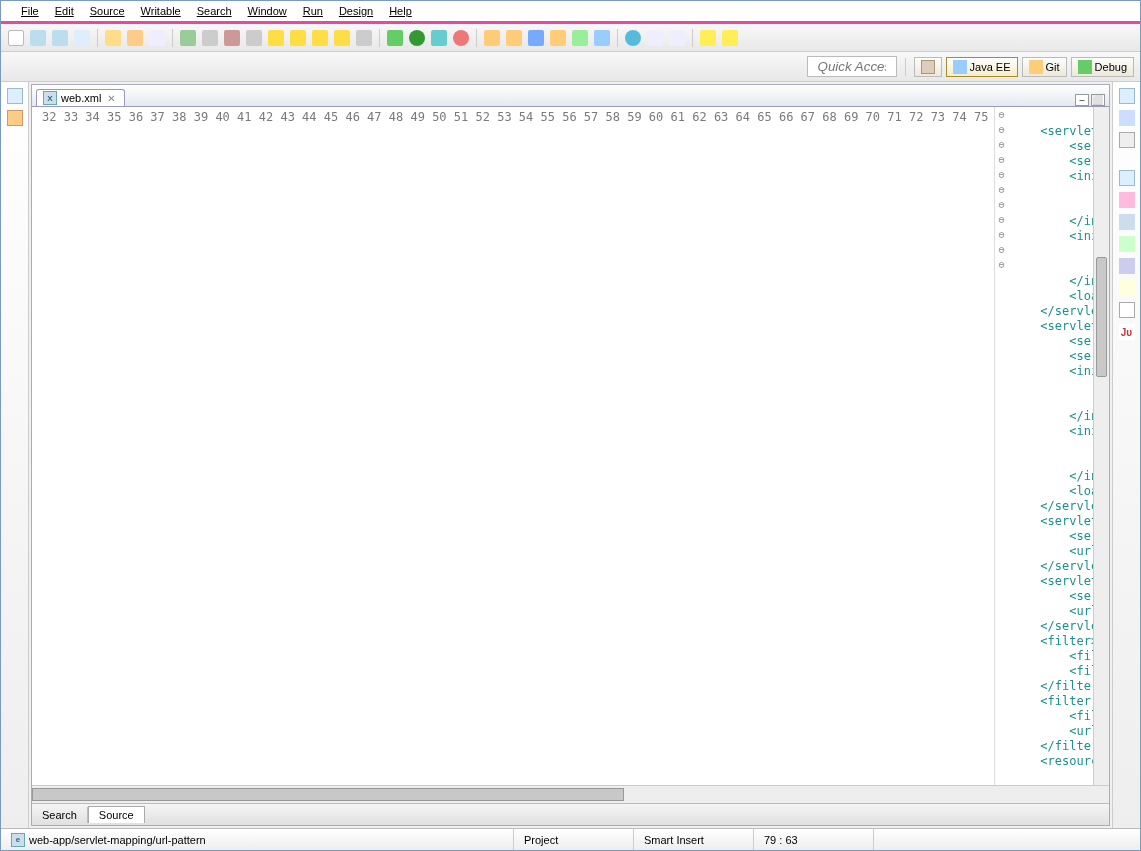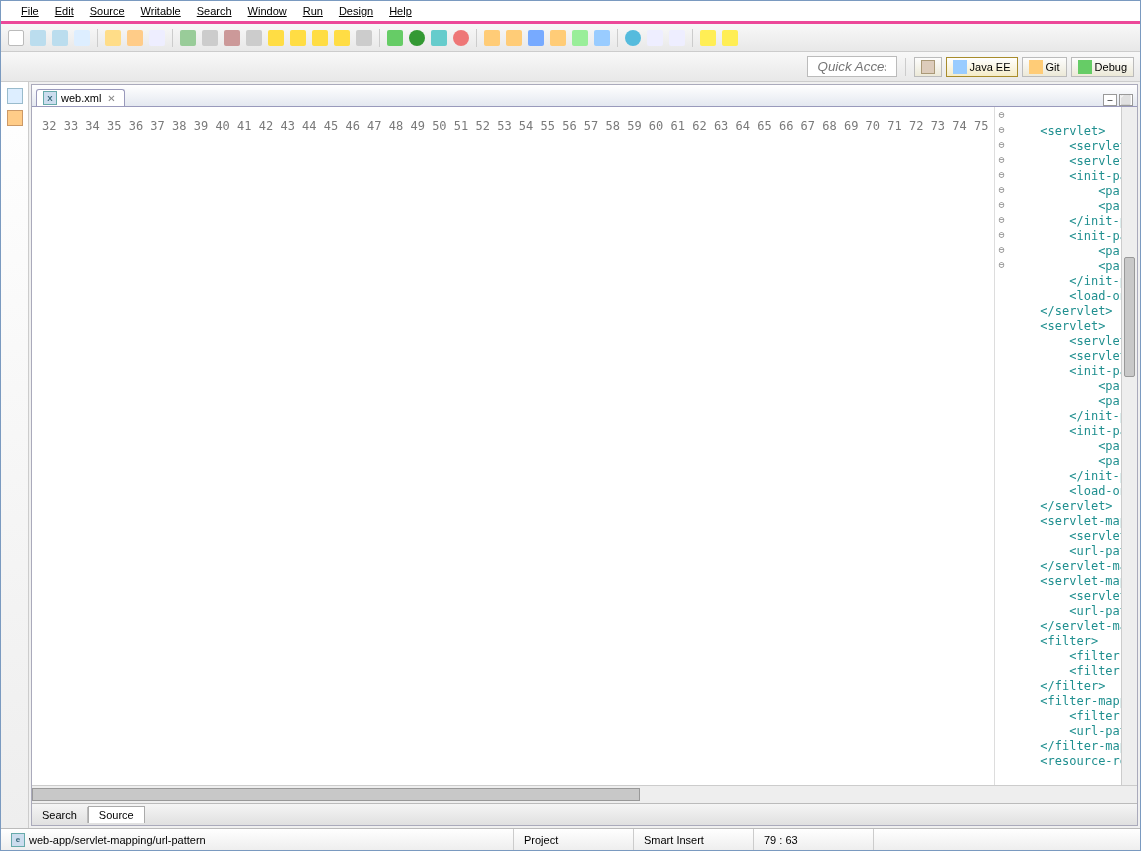--- a/index.html
+++ b/index.html
@@ -132,21 +132,21 @@
     flex:1;
     display:flex;
     position: relative;
     overflow:hidden;
     background:#fff;
   }
   .line-numbers {
     background:#fff;
     color:#7a7a7a;
     text-align:right;
-    padding: 12px 6px 2px 10px;
+    padding: 3px 6px 2px 10px;
     font-family: Consolas, monospace;
     font-size:12px;
     line-height: 15px;
     border-right: 1px solid #ddd;
     user-select:none;
   }
   .fold-col {
     width: 12px;
     background:#fff;
     font-family: Consolas, monospace;
@@ -485,20 +485,34 @@
           <div class="thumb"></div>
         </div>
     </div>
 
     <div class="bottom-tabs">
       <div class="bottom-tab">Search</div>
       <div class="bottom-tab active">Source</div>
     </div>
   </div>
 
+  <div class="right-gutter">
+    <span class="gutter-icon" style="background:#def;border:1px solid #9bc"></span>
+    <span class="gutter-icon" style="background:#cdf"></span>
+    <span class="gutter-icon" style="background:#eee;border:1px solid #aaa"></span>
+    <span style="height:10px"></span>
+    <span class="gutter-icon" style="background:#def;border:1px solid #9bc"></span>
+    <span class="gutter-icon" style="background:#fbd"></span>
+    <span class="gutter-icon" style="background:#cde"></span>
+    <span class="gutter-icon" style="background:#cfc"></span>
+    <span class="gutter-icon" style="background:#cce"></span>
+    <span class="gutter-icon" style="background:#ffd"></span>
+    <span class="gutter-icon" style="background:#fff;border:1px solid #aaa"></span>
+    <span class="gutter-icon" style="background:#fff;color:#c33;font-weight:bold;display:flex;align-items:center;justify-content:center;font-size:10px">Jᴜ</span>
+  </div>
 </div>
 
 <div class="statusbar">
   <div class="status-cell path">
     <span class="ico-x">e</span>
     <span>web-app/servlet-mapping/url-pattern</span>
   </div>
   <div class="status-cell wr">Project</div>
   <div class="status-cell ins">Smart Insert</div>
   <div class="status-cell pos">79 : 63</div>

